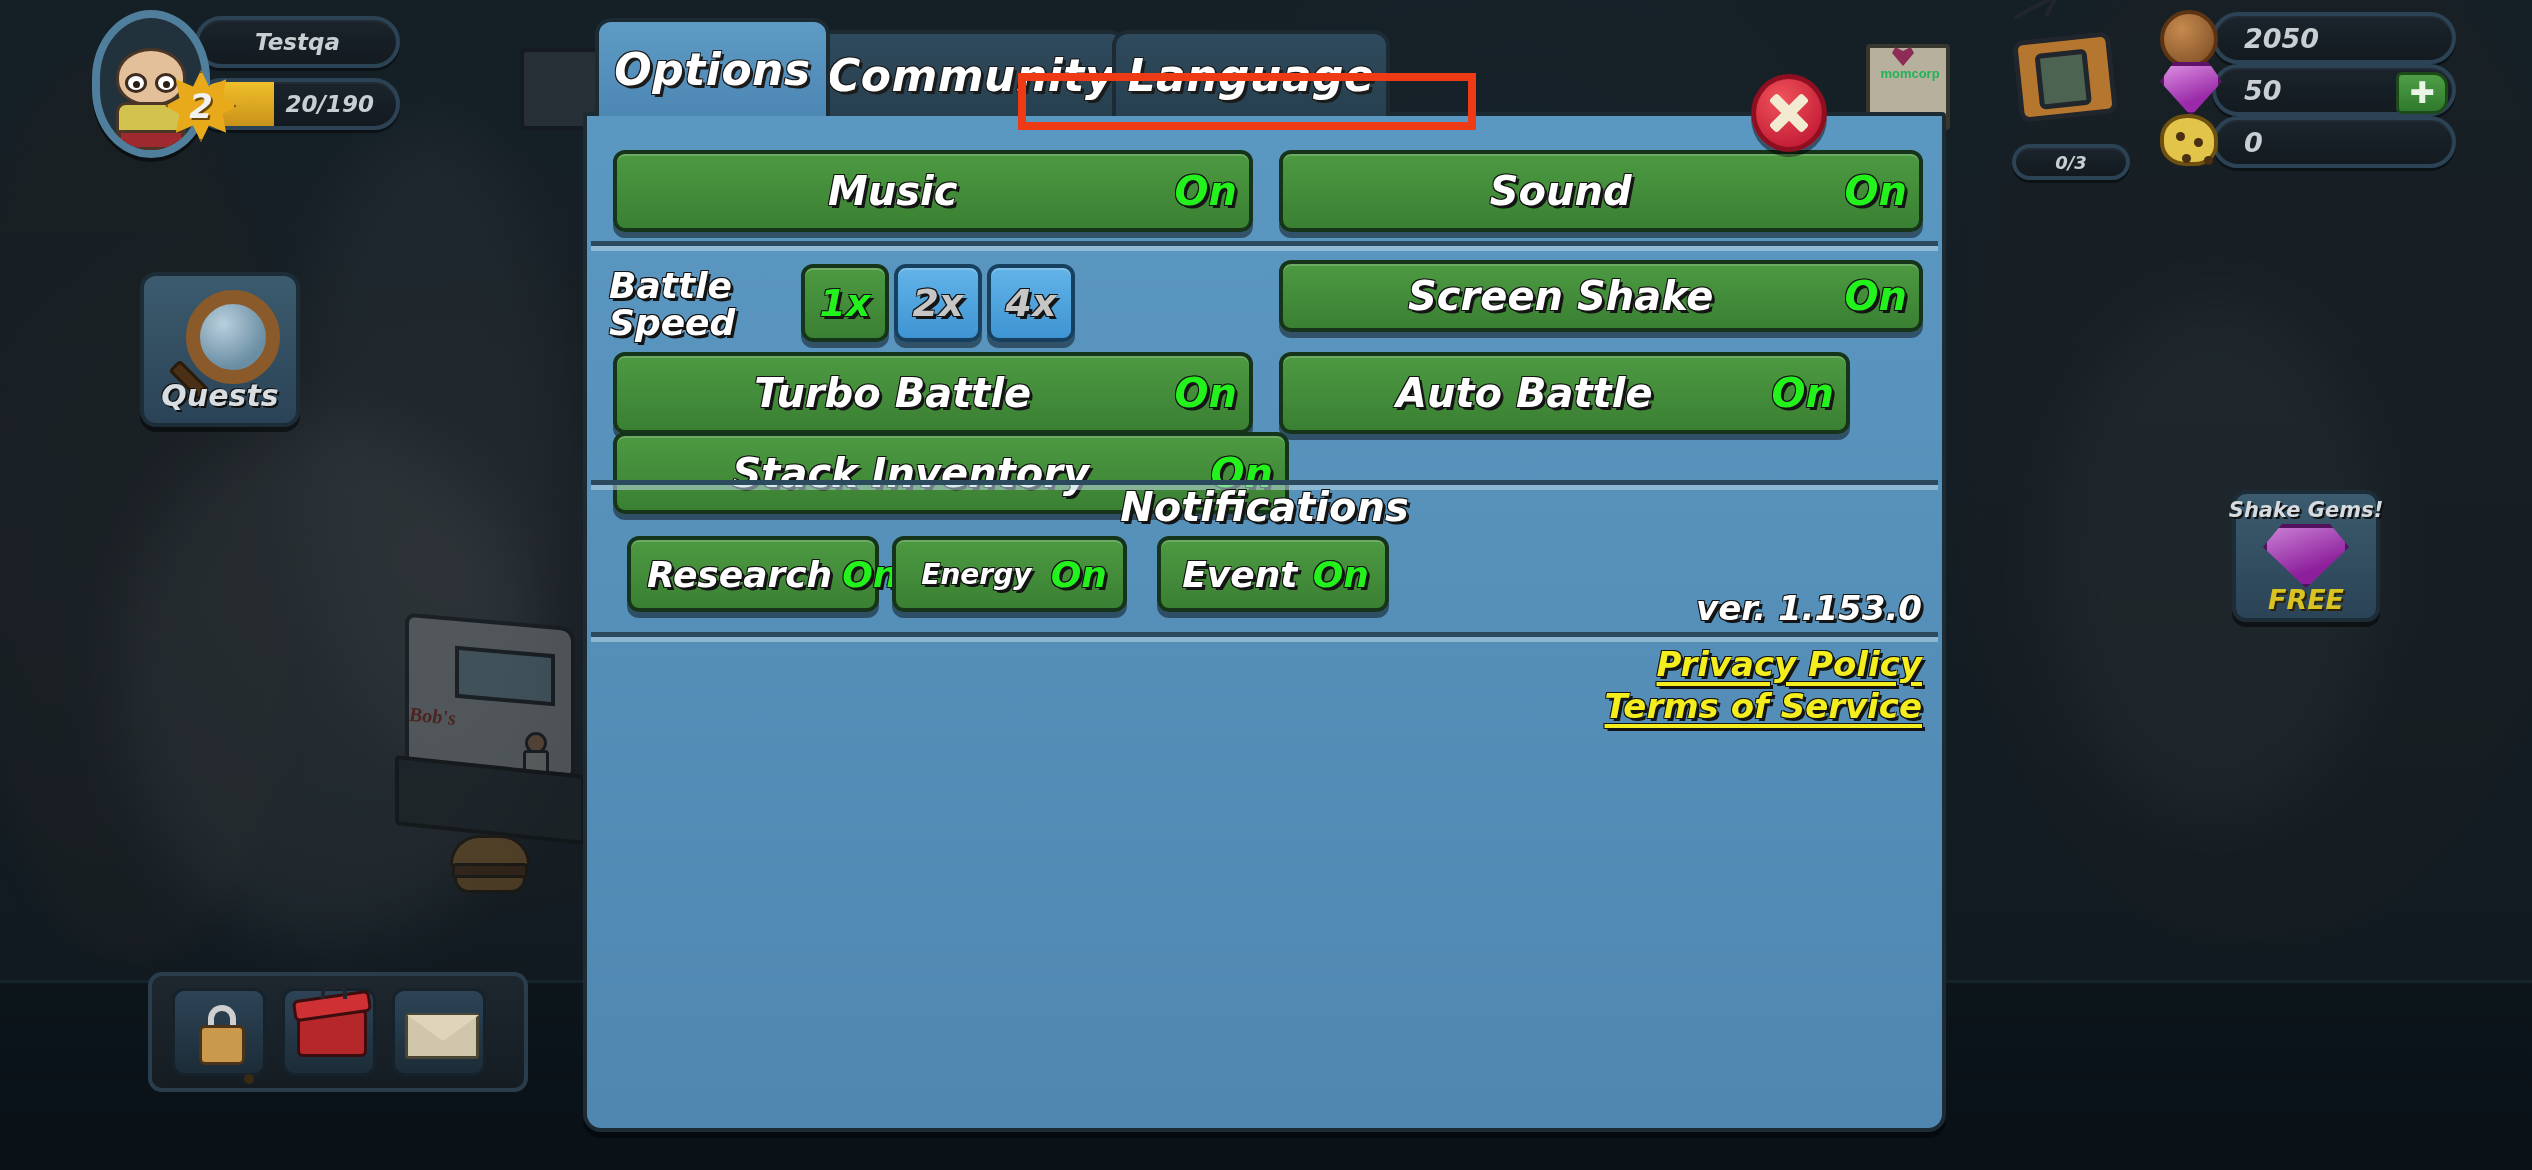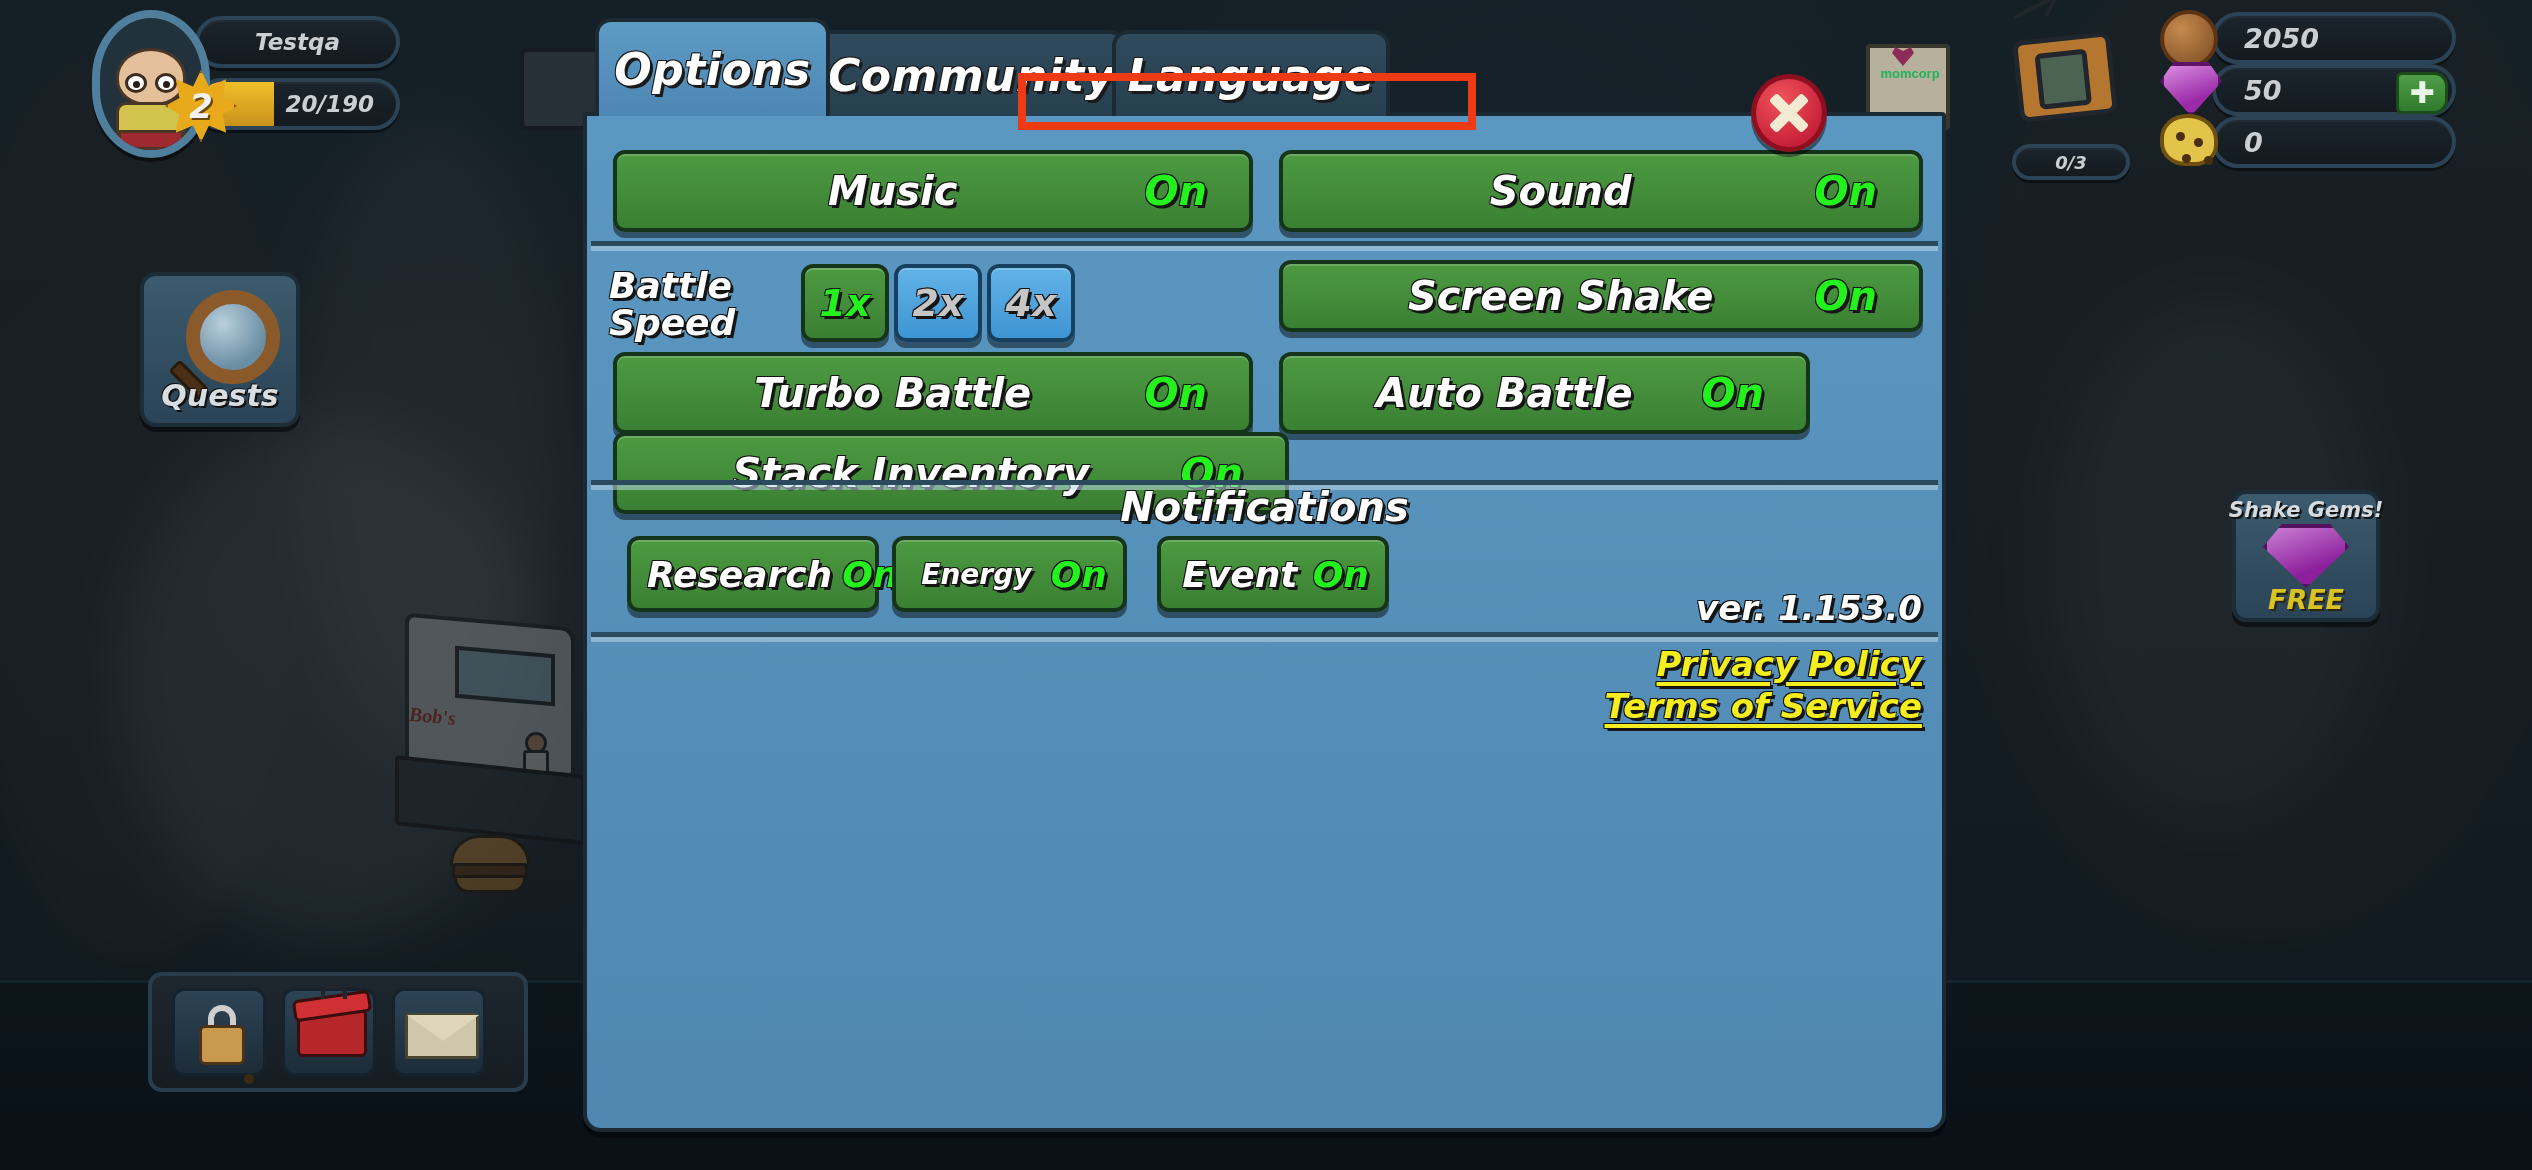--- a/index.html
+++ b/index.html
@@ -197,21 +197,21 @@
     background:linear-gradient(180deg,#5b98c1 0%,#4f87b1 100%);
     border:4px solid #1c2a33; border-radius:4px 4px 18px 18px; box-shadow:0 6px 0 rgba(0,0,0,.4); }
 
   .divider{ position:absolute; left:4px; right:4px; height:5px; background:#2b4a5e;
     box-shadow:0 5px 0 rgba(190,215,230,.55); }
 
   
   .opt-btn{ position:absolute; background:linear-gradient(180deg,#4d9a42 0%,#3a8033 100%);
     border:4px solid #15341a; border-radius:12px; display:flex; align-items:center;
     box-shadow:0 6px 0 rgba(0,0,0,.45), inset 0 2px 0 rgba(255,255,255,.18);
-    padding:0 42px; }
+    padding:0 12px; }
   .opt-label{ flex:1; text-align:center; color:#fff; font-size:40px; font-weight:bold; font-style:italic;
     text-shadow:3px 3px 0 #141414, -1px -1px 0 #141414, 1px -1px 0 #141414, -1px 1px 0 #141414;
     white-space:nowrap; }
   .opt-value{ color:#23f21d; font-size:40px; font-weight:bold; font-style:italic; margin-left:18px;
     text-shadow:3px 3px 0 #141414, -1px -1px 0 #141414, 1px -1px 0 #141414, -1px 1px 0 #141414; }
 
   
   #battle-speed-label{ position:absolute; left:22px; top:152px; width:170px; color:#fff; font-size:36px;
     font-weight:bold; font-style:italic; line-height:1.02; text-align:left;
     text-shadow:3px 3px 0 #141414, -1px -1px 0 #141414, 1px -1px 0 #141414, -1px 1px 0 #141414; }
@@ -424,21 +424,21 @@
     </div>
     <div class="opt-btn" style="left:692px;top:144px;width:644px;height:72px;justify-content:flex-end;">
       <span class="opt-label">Screen Shake</span>
       <span class="opt-value">On</span>
     </div>
 
     <div class="opt-btn" style="left:26px;top:236px;width:640px;height:82px;">
       <span class="opt-label">Turbo Battle</span>
       <span class="opt-value">On</span>
     </div>
-    <div class="opt-btn" style="left:692px;top:236px;width:531px;height:82px;justify-content:center;">
+    <div class="opt-btn" style="left:692px;top:236px;width:571px;height:82px;justify-content:center;">
       <span class="opt-label">Auto Battle</span>
       <span class="opt-value">On</span>
     </div>
 
     <div class="opt-btn" style="left:26px;top:316px;width:676px;height:82px;">
       <span class="opt-label">Stack Inventory</span>
       <span class="opt-value">On</span>
     </div>
 
     <div class="divider" style="top:364px;"></div>

